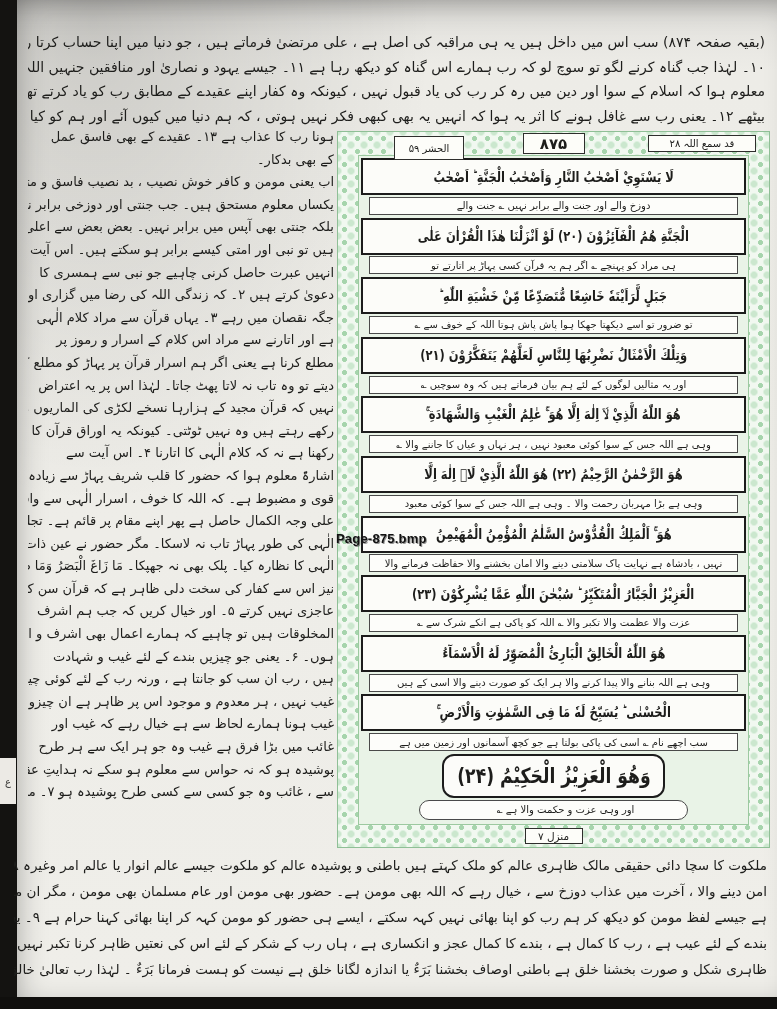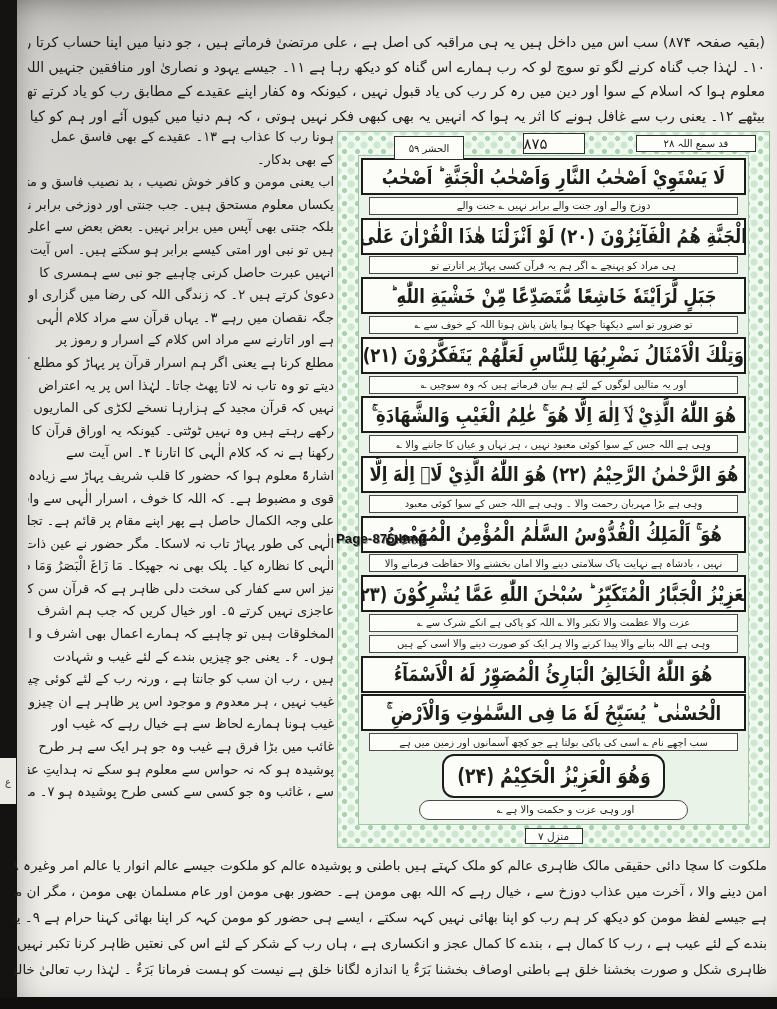--- a/index.html
+++ b/index.html
@@ -49,40 +49,40 @@
   }
   .qinner{
     position:absolute;left:21px;right:21px;top:24px;bottom:23px;
     background:#e9f3e7;box-shadow:0 0 0 1px #9cc9a0;
     display:flex;flex-direction:column;justify-content:space-between;
     padding:2px;box-sizing:border-box;overflow:hidden;
   }
   .row{direction:rtl;display:flex;align-items:center;justify-content:center;box-sizing:border-box;}
   .row.arabic{
     height:37px;background:#fcfcf9;border:2px solid #1c1c1c;
-    font-weight:bold;font-size:20px;margin-bottom:1px;overflow:hidden;
+    font-weight:bold;font-size:14px;margin-bottom:1px;overflow:hidden;
   }
   .row.arabic .row-text{transform:scaleX(.82);white-space:nowrap;}
   .row.urdu{
     height:18px;background:#fdfdfa;border:1px solid #4a4a4a;
     font-size:10px;margin:0 8px 2px 8px;overflow:hidden;text-align:right;
   }
   .row.urdu .row-text{white-space:nowrap;}
   .row.center{width:58%;margin-left:auto;margin-right:auto;border-radius:12px;}
   .row.arabic.center{height:44px;font-size:21px;}
   .row.urdu.center{width:70%;height:20px;padding-left:24px;}
 
   
   .plate{
     position:absolute;background:#fdfdf9;border:1px solid #2e2e2c;
     display:flex;align-items:center;justify-content:center;
     direction:rtl;z-index:2;box-sizing:border-box;
   }
-  .juz-plate{right:13px;top:3px;width:120px;height:17px;font-size:10px;}
-  .pagenum-plate{left:50%;transform:translateX(-50%);top:1px;width:62px;height:21px;font-size:15px;font-weight:normal;justify-content:flex-end;}
+  .juz-plate{right:13px;top:3px;width:108px;height:17px;font-size:10px;}
+  .pagenum-plate{left:50%;transform:translateX(-50%);top:1px;width:62px;height:21px;font-size:15px;font-weight:bold;}
   .surah-plate{left:56px;top:4px;width:70px;height:24px;font-size:10px;}
   .manzil-plate{left:50%;transform:translateX(-50%);bottom:3px;top:auto;width:58px;height:16px;font-size:10.5px;}
 
   
   .filename{
     position:absolute;left:336px;top:491px;z-index:4;
     font-family:"Liberation Sans","DejaVu Sans",sans-serif;
     font-size:13px;font-weight:700;color:#121212;
     text-shadow:1px 1px 0 rgba(90,90,90,.65);
     letter-spacing:.2px;
@@ -198,25 +198,25 @@
       </div>
         <div class="row urdu">
         <span class="row-text">نہیں ، بادشاہ ہے نہایت پاک سلامتی دینے والا امان بخشنے والا حفاظت فرمانے والا</span>
       </div>
         <div class="row arabic">
         <span class="row-text">الْعَزِيْزُ الْجَبَّارُ الْمُتَكَبِّرُ ؕ سُبْحٰنَ اللّٰهِ عَمَّا يُشْرِكُوْنَ (۲۳)</span>
       </div>
         <div class="row urdu">
         <span class="row-text">عزت والا عظمت والا تکبر والا ؎ اللہ کو پاکی ہے انکے شرک سے ؎</span>
       </div>
+        <div class="row arabic">
+        <span class="row-text">هُوَ اللّٰهُ الْخَالِقُ الْبَارِئُ الْمُصَوِّرُ لَهُ الْاَسْمَآءُ</span>
+      </div>
         <div class="row urdu">
         <span class="row-text">وہی ہے اللہ بنانے والا پیدا کرنے والا ہر ایک کو صورت دینے والا اسی کے ہیں</span>
-      </div>
-        <div class="row arabic">
-        <span class="row-text">هُوَ اللّٰهُ الْخَالِقُ الْبَارِئُ الْمُصَوِّرُ لَهُ الْاَسْمَآءُ</span>
       </div>
         <div class="row arabic">
         <span class="row-text">الْحُسْنٰی ؕ يُسَبِّحُ لَهٗ مَا فِی السَّمٰوٰتِ وَالْاَرْضِ ۚ</span>
       </div>
         <div class="row urdu">
         <span class="row-text">سب اچھے نام ؎ اسی کی پاکی بولتا ہے جو کچھ آسمانوں اور زمین میں ہے</span>
       </div>
         <div class="row arabic center">
         <span class="row-text">وَهُوَ الْعَزِيْزُ الْحَكِيْمُ (۲۴)</span>
       </div>

